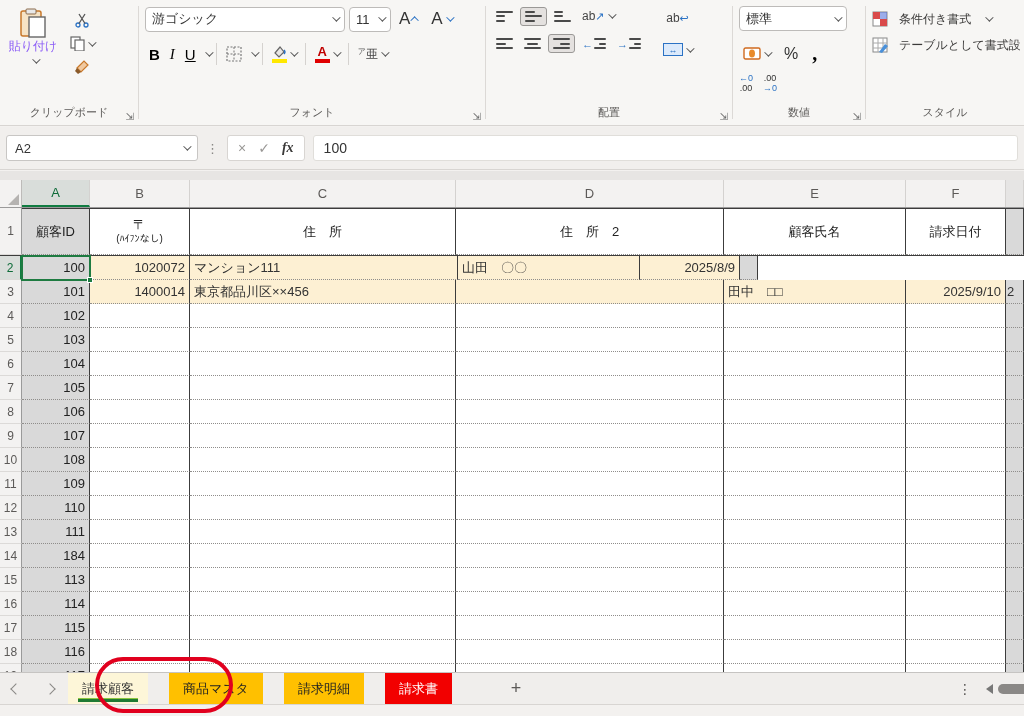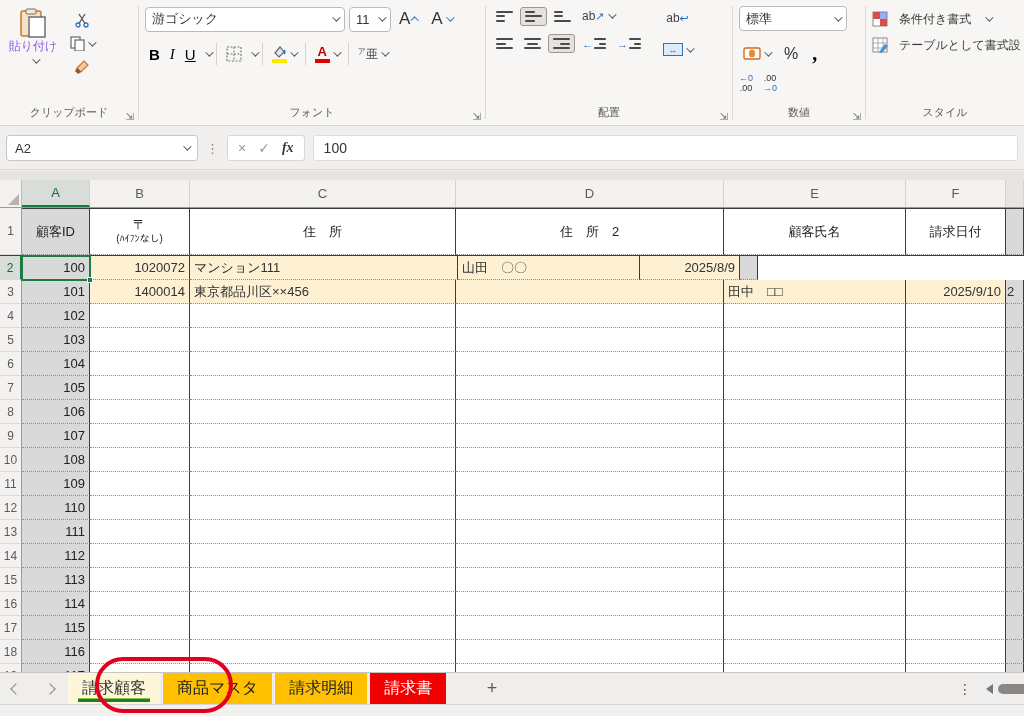--- a/index.html
+++ b/index.html
@@ -134,21 +134,21 @@
     background:#1E7B41; border:1px solid #fff; }
 
   
   #tabbar { position:absolute; left:0; top:672px; width:1024px; height:32px;
     background:#f0eeec; border-top:1px solid #c6c4c2; display:flex; align-items:stretch; }
   .nav-arrows { display:flex; align-items:center; gap:26px; padding:0 14px 0 12px; }
   .nav-chev { width:8px; height:8px; border-left:1.6px solid #8a8886; border-bottom:1.6px solid #8a8886;
     transform:rotate(45deg); cursor:pointer; }
   .nav-chev.right { transform:rotate(225deg); }
   .sheet-tab { display:flex; align-items:center; justify-content:center; padding:12px 14px;
-    font-size:16px; cursor:pointer; margin-right:3px; position:relative; }
+    font-size:13px; cursor:pointer; margin-right:21px; position:relative; }
   .tab-active { background:#fdf6d8; color:#333; }
   .tab-active::after { content:""; position:absolute; left:10px; right:10px; bottom:2px;
     height:3px; background:#1f7a34; border-top:1px solid #8dc63f; }
   .tab-gold { background:#FFC000; color:#222; }
   .tab-red { background:#F20000; color:#fff; }
   .add-tab { display:flex; align-items:center; justify-content:center; width:34px;
     font-size:18px; color:#5c5a58; cursor:pointer; margin-left:26px; }
   .tab-right { margin-left:auto; display:flex; align-items:center; gap:14px; padding-right:0; }
   .vdots { color:#5c5a58; font-size:14px; cursor:pointer; letter-spacing:0; }
   .hscroll { display:flex; align-items:center; gap:5px; }
@@ -613,21 +613,21 @@
     <div class="rc c-b w-b"></div>
     <div class="rc c-c w-c"></div>
     <div class="rc c-d w-d"></div>
     <div class="rc c-e w-e"></div>
     <div class="rc c-f w-f"></div>
     <div class="rc c-g w-g"></div>
   </div>
 
   <div class="grow">
     <div class="rh w-rh">14</div>
-    <div class="rc c-a w-a">112</div>
+    <div class="rc c-a w-a">184</div>
     <div class="rc c-b w-b"></div>
     <div class="rc c-c w-c"></div>
     <div class="rc c-d w-d"></div>
     <div class="rc c-e w-e"></div>
     <div class="rc c-f w-f"></div>
     <div class="rc c-g w-g"></div>
   </div>
 
   <div class="grow">
     <div class="rh w-rh">15</div>

